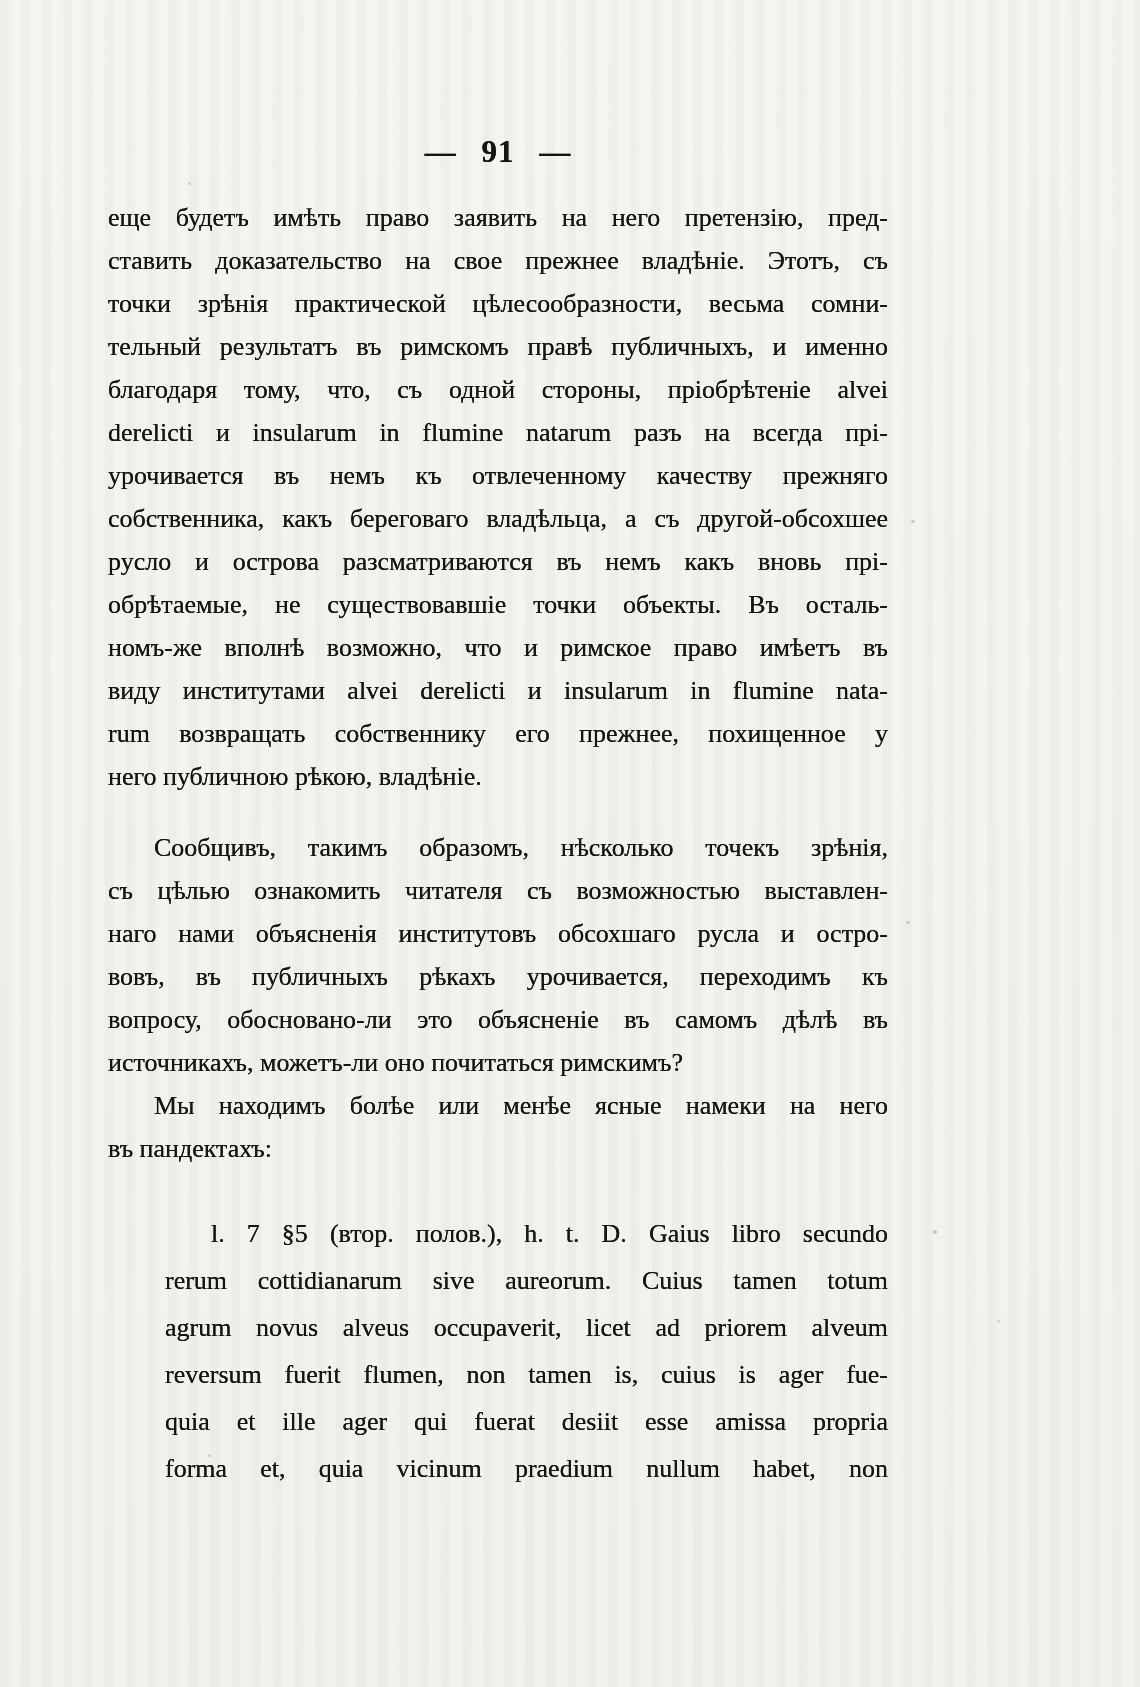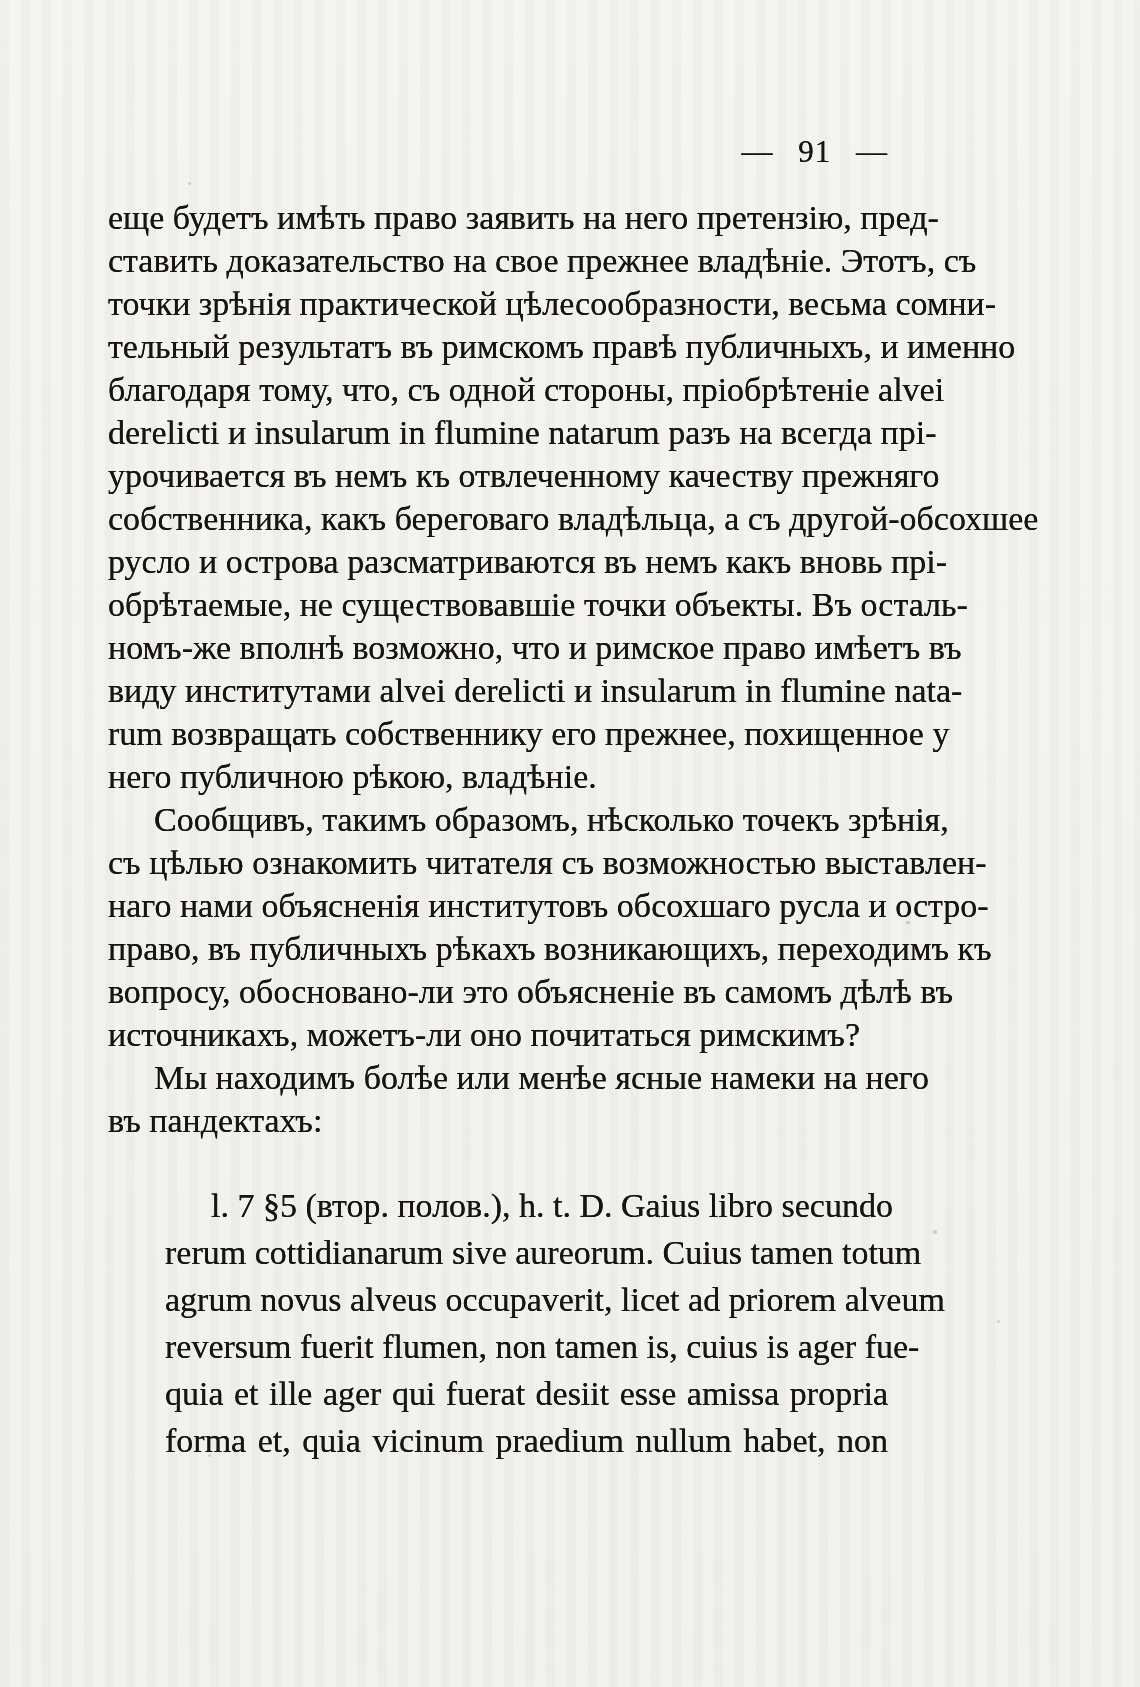--- a/index.html
+++ b/index.html
@@ -23,34 +23,34 @@
         rgba(90,88,80,0.035) 0px, rgba(90,88,80,0.035) 9px,
         rgba(255,255,255,0.0) 9px, rgba(255,255,255,0.0) 21px),
       linear-gradient(180deg, #f5f4f1 0%, #f3f2ee 55%, #f2f1ed 100%);
     text-shadow: 0 0 0.45px currentColor;
   }
   .page-number {
     position: absolute;
     top: 134px;
     left: 108px;
     width: 780px;
-    text-align: right;
+    text-align: center;
     font-size: 31px;
-    font-weight: 400;
+    font-weight: 700;
     word-spacing: 16px;
     letter-spacing: 1px;
   }
   .text-block {
     position: absolute;
     left: 108px;
     top: 196px;
     width: 780px;
   }
   .line {
-    font-size: 34px;
+    font-size: 26px;
     line-height: 43px;
     white-space: nowrap;
     text-justify: inter-word;
   }
   .line.j {
     text-align: justify;
     text-align-last: justify;
   }
   .line.l {
     text-align: left;
@@ -88,24 +88,24 @@
         <div class="line j"><span class="seg it">урочивается въ немъ къ отвлеченному качеству прежняго</span></div>
         <div class="line j"><span class="seg it">собственника, какъ береговаго владѣльца,</span><span class="seg"> а съ другой-обсохшее</span></div>
         <div class="line j"><span class="seg">русло и острова разсматриваются въ немъ </span><span class="seg it">какъ вновь прі-</span></div>
         <div class="line j"><span class="seg it">обрѣтаемые, не существовавшіе точки объекты.</span><span class="seg"> Въ осталь-</span></div>
         <div class="line j"><span class="seg">номъ-же вполнѣ возможно, что и римское право имѣетъ въ</span></div>
         <div class="line j"><span class="seg">виду институтами alvei derelicti и insularum in flumine nata-</span></div>
         <div class="line j"><span class="seg">rum возвращать собственнику его прежнее, похищенное у</span></div>
         <div class="line l"><span class="seg">него публичною рѣкою, владѣніе.</span></div>
       </div>
       <div class="para body">
-        <div class="line j" style="text-indent: 46px;"><span class="seg">Сообщивъ, такимъ образомъ, нѣсколько точекъ зрѣнія,</span></div>
+        <div class="line j" style="text-indent: 46px; margin-top: 28px;"><span class="seg">Сообщивъ, такимъ образомъ, нѣсколько точекъ зрѣнія,</span></div>
         <div class="line j"><span class="seg">съ цѣлью ознакомить читателя съ возможностью выставлен-</span></div>
         <div class="line j"><span class="seg">наго нами объясненія институтовъ обсохшаго русла и остро-</span></div>
-        <div class="line j"><span class="seg">право, въ публичныхъ рѣкахъ возникающихъ, переходимъ къ</span></div>
+        <div class="line j"><span class="seg">вовъ, въ публичныхъ рѣкахъ урочивается, переходимъ къ</span></div>
         <div class="line j"><span class="seg">вопросу, обосновано-ли это объясненіе въ самомъ дѣлѣ въ</span></div>
         <div class="line l"><span class="seg">источникахъ, можетъ-ли оно почитаться римскимъ?</span></div>
       </div>
       <div class="para body">
         <div class="line j" style="text-indent: 46px;"><span class="seg">Мы находимъ болѣе или менѣе ясные намеки на него</span></div>
         <div class="line l"><span class="seg">въ пандектахъ:</span></div>
       </div>
       <div class="para quote">
         <div class="line j" style="text-indent: 46px;"><span class="seg">l. 7 §5 (втор. полов.), h. t. D. Gaius libro secundo</span></div>
         <div class="line j"><span class="seg">rerum cottidianarum sive aureorum. Cuius tamen totum</span></div>

